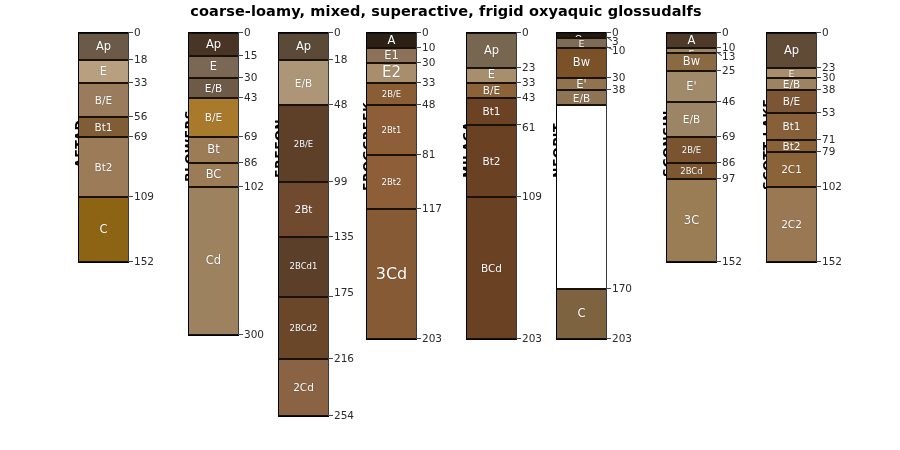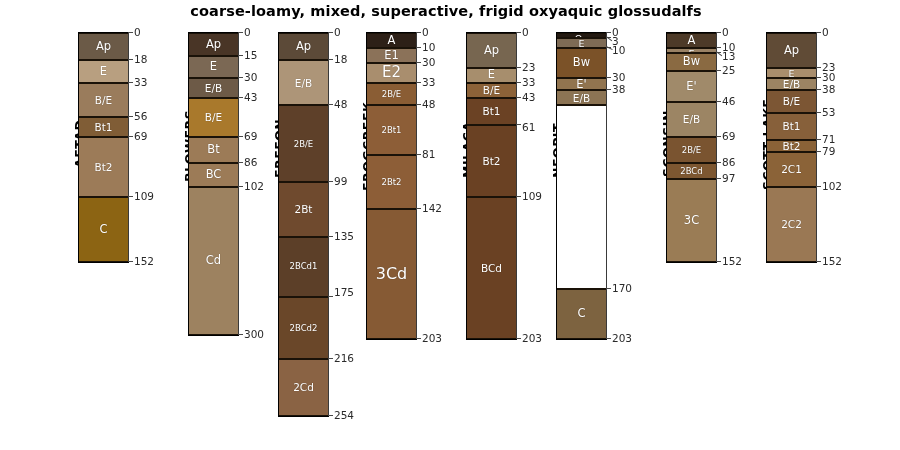--- a/index.html
+++ b/index.html
@@ -251,21 +251,21 @@
       <div class="tick-label" style="top: 42.08px;">10</div>
       <div class="tick" style="top: 62.16px;"></div>
       <div class="tick-label" style="top: 57.16px;">30</div>
       <div class="tick" style="top: 81.764px;"></div>
       <div class="tick-label" style="top: 76.764px;">33</div>
       <div class="tick" style="top: 104.384px;"></div>
       <div class="tick-label" style="top: 99.384px;">48</div>
       <div class="tick" style="top: 154.148px;"></div>
       <div class="tick-label" style="top: 149.148px;">81</div>
       <div class="tick" style="top: 208.436px;"></div>
-      <div class="tick-label" style="top: 203.436px;">142</div>
+      <div class="tick-label" style="top: 203.436px;">117</div>
       <div class="tick" style="top: 338.124px;"></div>
       <div class="tick-label" style="top: 333.124px;">203</div>
     </div>
     <div class="profile" style="left: 438px;">
       <div class="profile-label" style="left: 22px; top: 177.8px;">MILACA</div>
       <div class="bar" style="top: 32px; height: 306.124px;">
         <div class="horizon" style="top: 0px; height: 34.684px; background: rgb(119, 102, 80);">
           <div class="horizon-label" style="font-size: 11.5px; line-height: 11.5px; top: 10.592px;">Ap</div>
         </div>
         <div class="horizon" style="top: 34.684px; height: 15.08px; background: rgb(167, 142, 109);">

